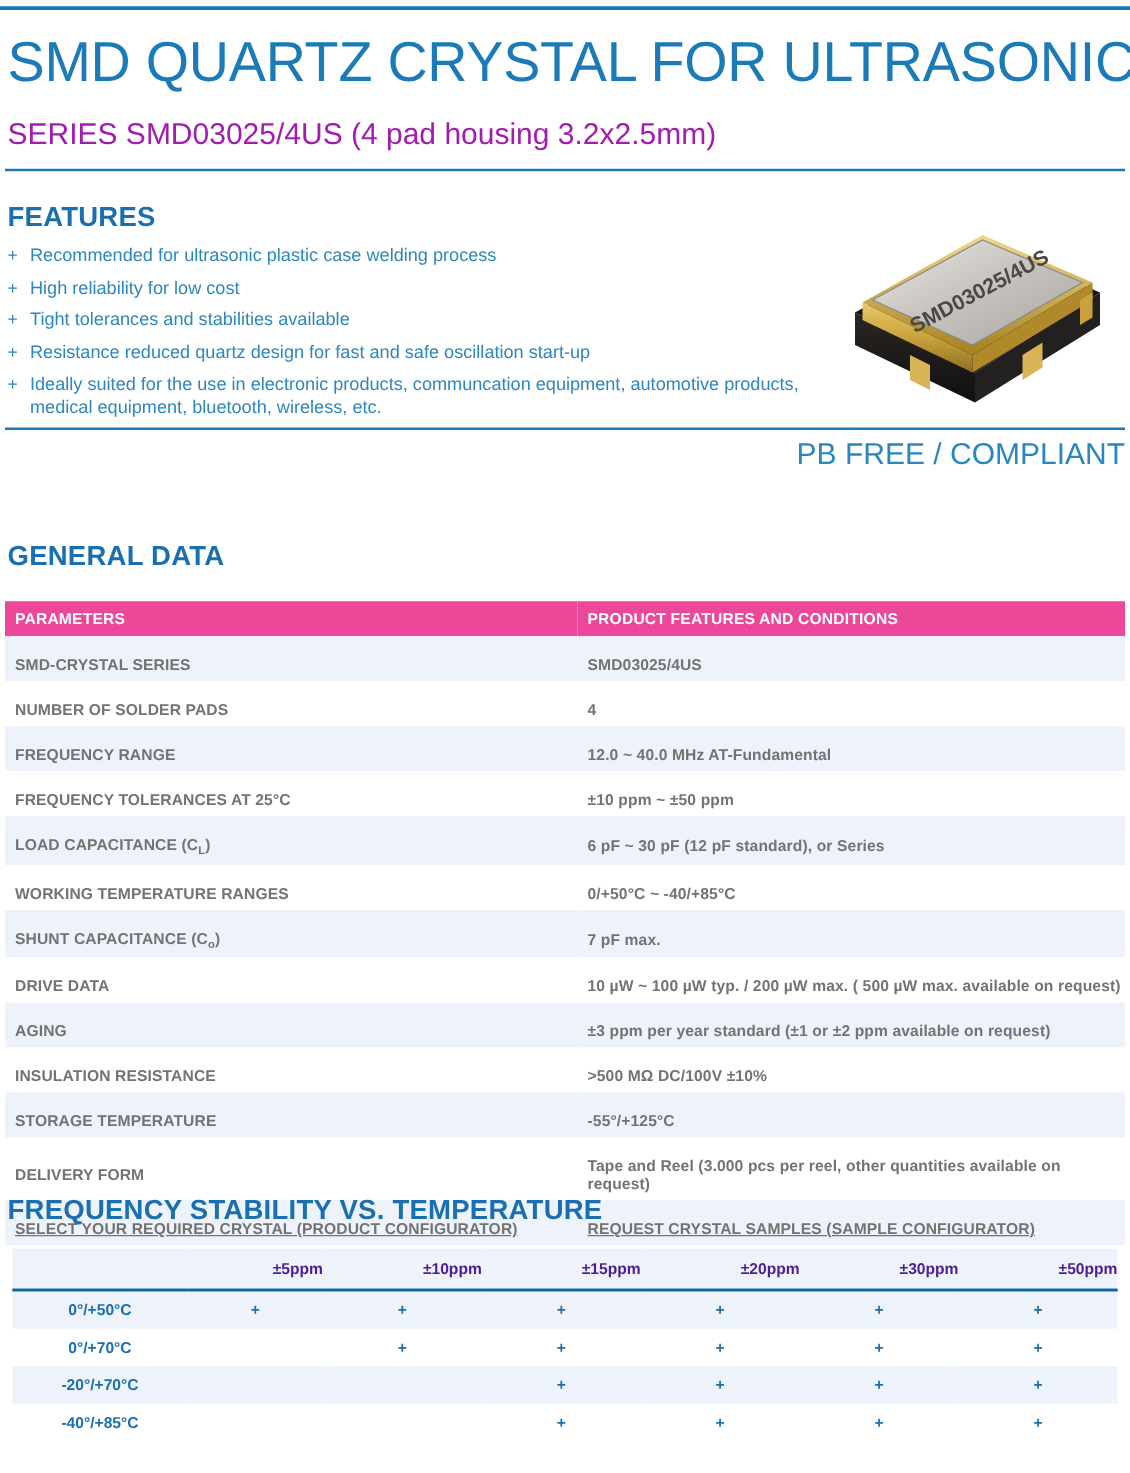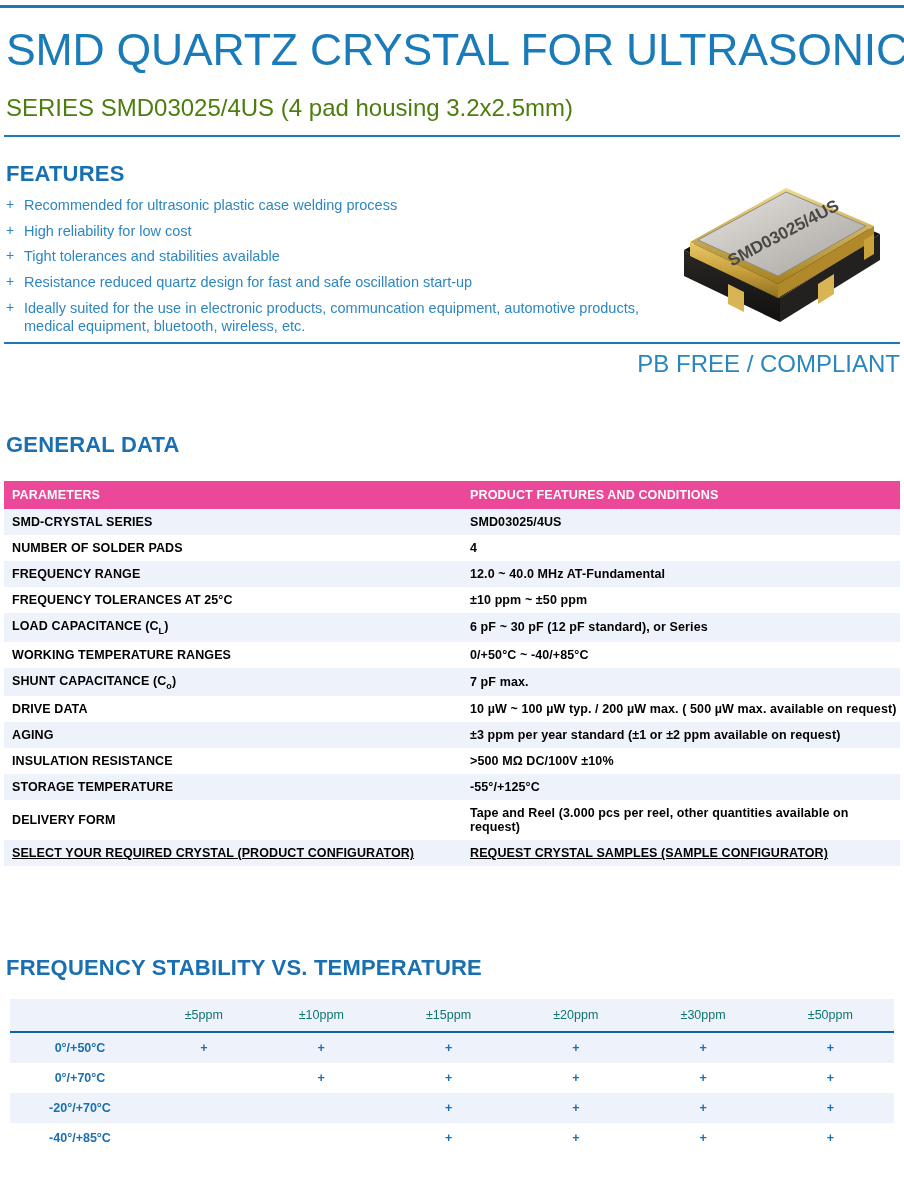--- a/index.html
+++ b/index.html
@@ -41,21 +41,21 @@
     white-space: nowrap;
     line-height: 1;
     transform: scaleX(0.99);
     transform-origin: left top;
   }
   .title-sub {
     position: absolute;
     left: 6px; top: 96px;
     font-size: 24px;
     font-weight: 400;
-    color: #4d7c0f;
+    color: #a21caf;
     white-space: nowrap;
     line-height: 1;
   }
   .rule-after-sub {
     position: absolute;
     left: 4px; top: 135px;
     width: 896px; height: 2px;
     background: #1a7ab8;
   }
 
@@ -131,46 +131,46 @@
     background: #ec4899;
     color: #ffffff;
     font-weight: 700;
     text-align: left;
     padding: 7px 0 7px 8px;
     font-size: 12.5px;
     letter-spacing: 0.15px;
     height: 11px;
   }
   .gd-table td {
-    color: #000000;
-    font-weight: 700;
-    padding: 6px 0 6px 8px;
+    color: #737373;
+    font-weight: 700;
+    padding: 16px 0 6px 8px;
     height: 14px;
     letter-spacing: 0.1px;
     vertical-align: middle;
   }
   .gd-table tbody tr:nth-child(odd)  { background: #eef2fa; }
   .gd-table tbody tr:nth-child(even) { background: #ffffff; }
   .gd-col-a { width: 450px; }
   .gd-link { text-decoration: underline; }
   sub { font-size: 0.72em; }
 
   
   .st-table {
     position: absolute;
     left: 10px; top: 999px;
     width: 884px;
     border-collapse: collapse;
     font-size: 12.5px;
   }
   .st-table th {
     background: #eef2fa;
-    color: #0f766e;
-    font-weight: 400;
-    text-align: center;
+    color: #4c1d95;
+    font-weight: 700;
+    text-align: right;
     padding: 9px 0 9px 0;
     border-bottom: 2px solid #0b63a8;
     font-size: 12.5px;
   }
   .st-table th.st-corner { background: #eef2fa; }
   .st-table td {
     color: #1a6fb0;
     font-weight: 700;
     text-align: center;
     padding: 8px 0 8px 0;

